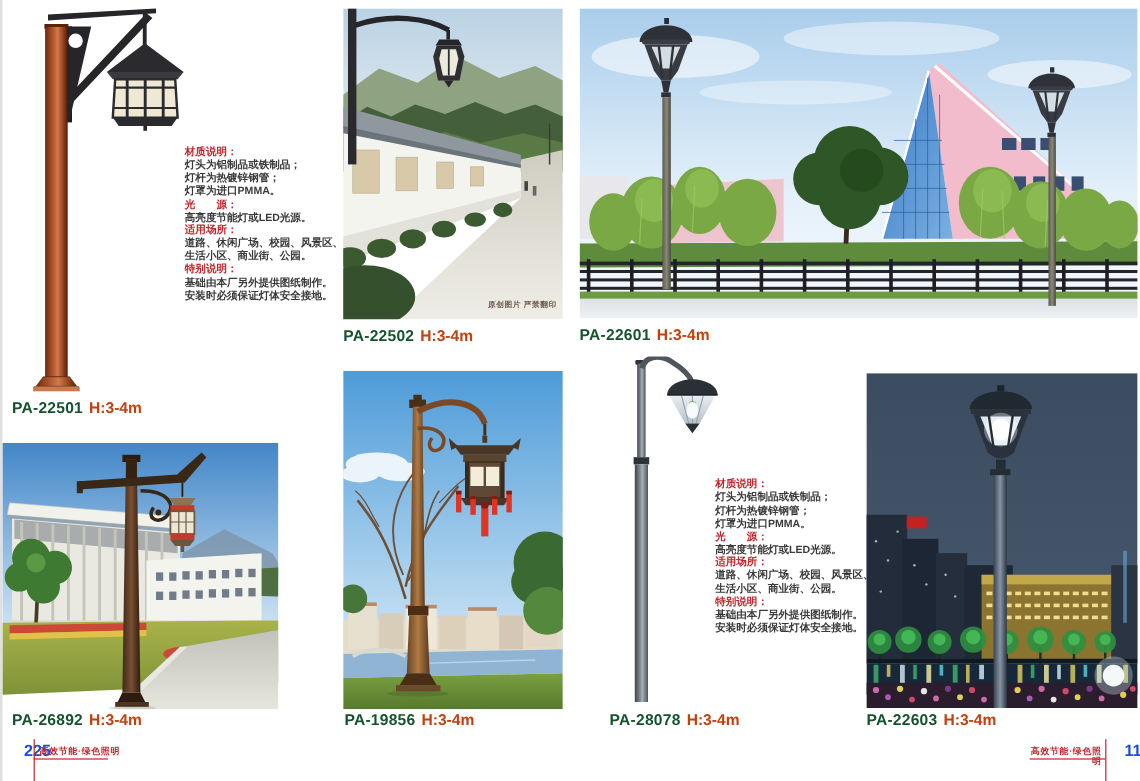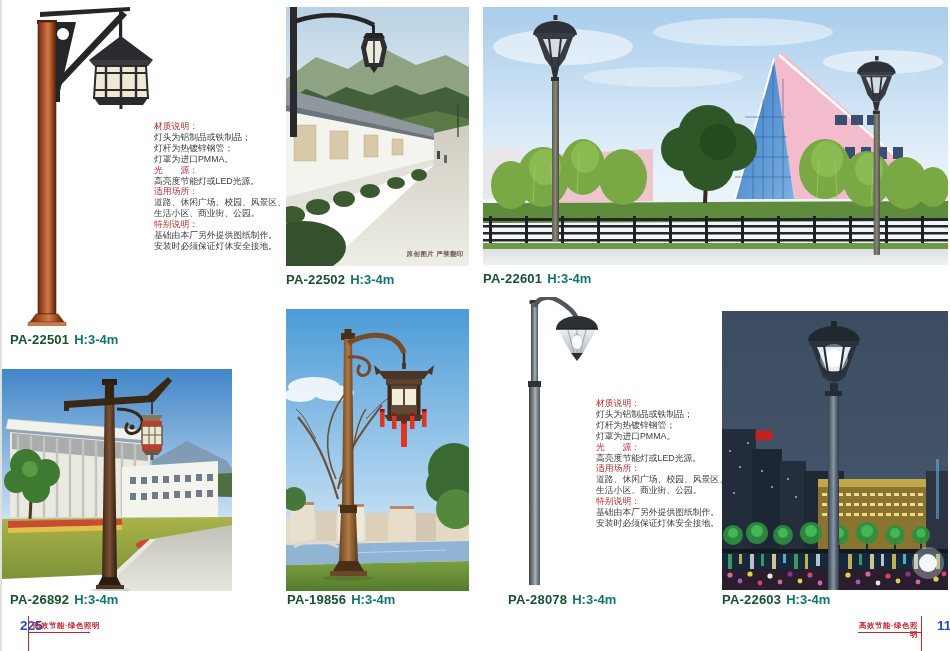--- a/index.html
+++ b/index.html
@@ -2,25 +2,25 @@
 <html><head>
 <meta charset="utf-8">
 <style>
   html,body{margin:0;padding:0;background:#e8e8e8;}
   .sheet{position:relative;width:950px;height:651px;background:#ffffff;overflow:hidden;
          font-family:"Liberation Sans","DejaVu Sans",sans-serif;}
   .fig{position:absolute;}
   .fig svg{display:block;}
   .plabel{position:absolute;white-space:nowrap;font-size:13px;line-height:13px;}
   .plabel .code{color:#14532d;font-weight:700;letter-spacing:.2px;}
-  .plabel .ht{color:#0f766e;font-weight:600;margin-left:5px;}
+  .plabel .ht{color:#c2410c;font-weight:600;margin-left:5px;}
   .techline{position:absolute;white-space:nowrap;font-size:7.6px;font-weight:700;line-height:9px;}
   .techline .red{color:#c1272d;}
   .techline .blk{color:#2b2b2b;}
-  .spec{position:absolute;width:140px;font-size:8.8px;line-height:10.9px;font-weight:400;}
+  .spec{position:absolute;width:140px;font-size:8.8px;line-height:10.9px;font-weight:700;}
   .spec .hd{color:#c1272d;}
   .spec .bd{color:#3a3a3a;}
   .pagenum{position:absolute;font-size:13.5px;font-weight:700;color:#1d4ed8;line-height:14px;margin-left:12px;}
   .redline-v{position:absolute;width:1.3px;background:#c1272d;}
   .redline-h{position:absolute;height:1px;background:#c1272d;}
   .slogan{position:absolute;font-size:7.4px;font-weight:700;color:#c1272d;letter-spacing:.6px;line-height:9px;}
   .watermark{position:absolute;right:5px;bottom:7px;font-size:6.4px;font-weight:700;color:#6b584e;letter-spacing:.5px;}
   .scan-edge{position:absolute;left:0;top:0;width:2px;height:651px;background:#c6c6c6;opacity:.55;}
 </style>
 </head>

